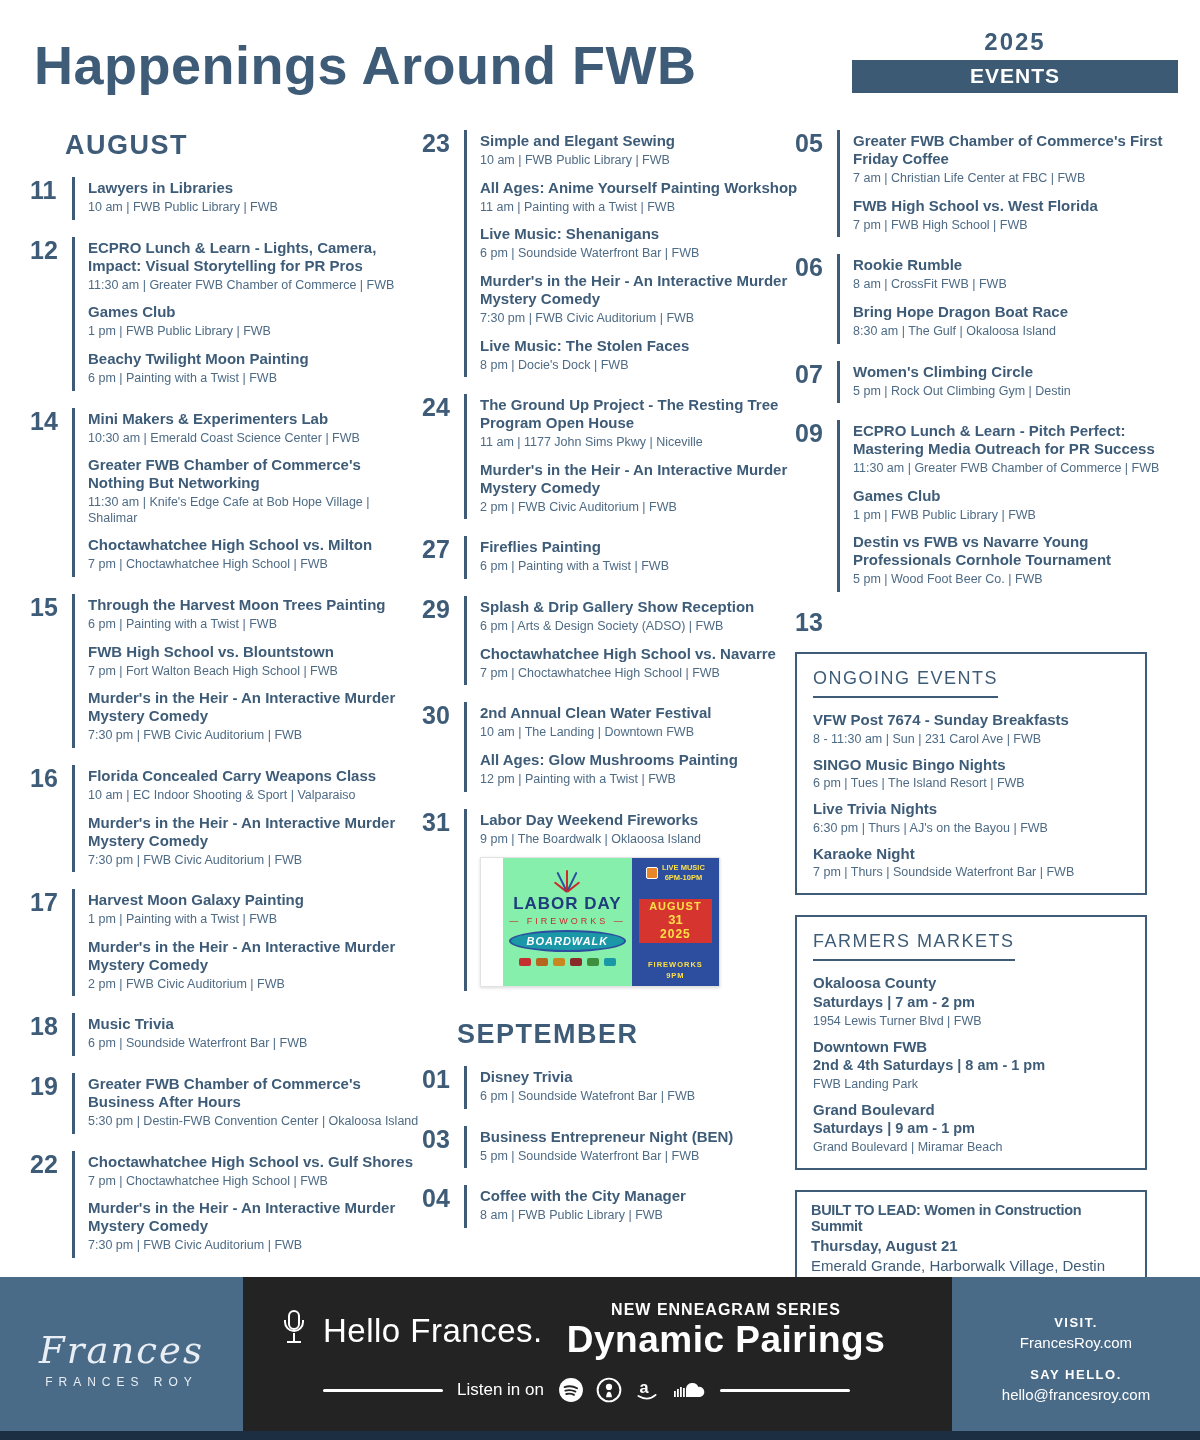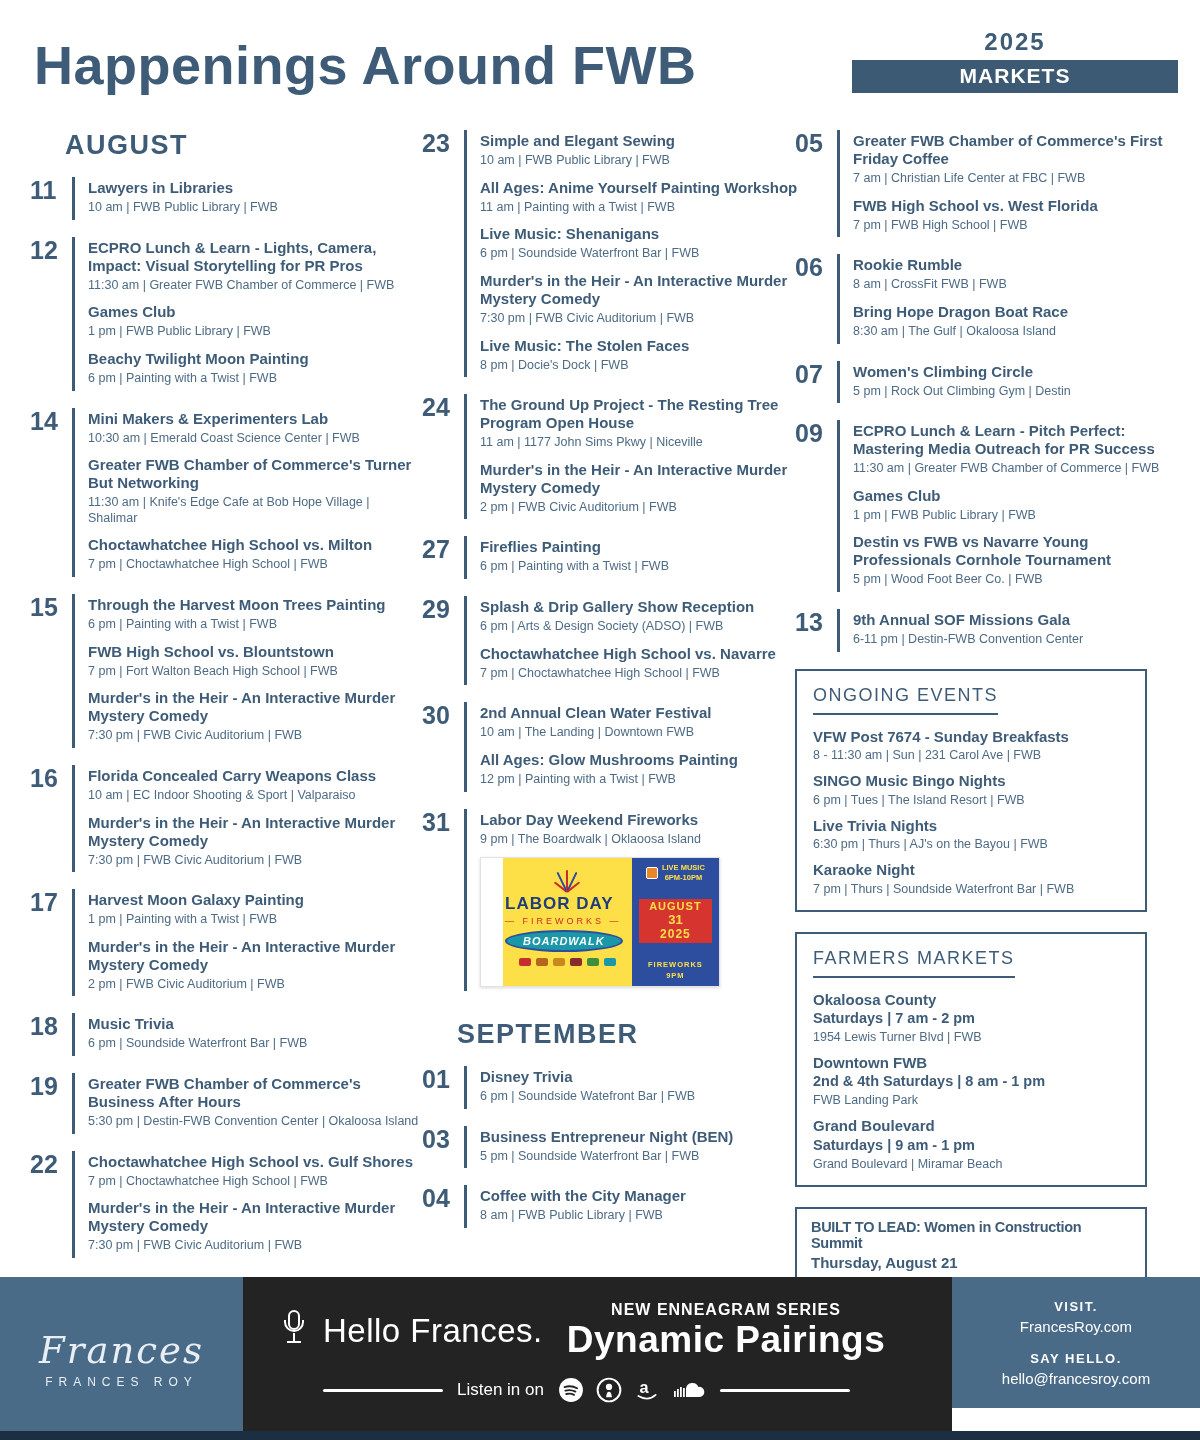--- a/index.html
+++ b/index.html
@@ -44,21 +44,21 @@
 
   .summit-box { border:2px solid #3e5c78; padding:10px 14px; width:352px; }
   .summit-line1 { font-size:14.5px; font-weight:700; letter-spacing:-.3px; }
   .summit-line2 { font-size:15px; font-weight:700; margin-top:3px; }
   .summit-line3 { font-size:15px; margin-top:3px; }
   .summit-line4 { font-size:12.5px; color:#4e6b85; margin-top:3px; }
 
   
   .flyer { width:240px; min-height:130px; display:flex; margin-top:10px; border:1px solid #e2e2e2;
            box-shadow:0 1px 3px rgba(0,0,0,.15); }
-  .flyer-left { flex:1.5; background:#fde047; padding:4px 2px 5px; position:relative;margin-left:22px; }
+  .flyer-left { flex:1.5; background:#86efac; text-align:center; padding:4px 2px 5px; position:relative;margin-left:22px; }
   .burst { position:relative; height:30px; width:56px; margin:0 auto; }
   .burst i { position:absolute; left:27px; bottom:0; width:2px; height:22px; border-radius:2px; transform-origin:50% 100%; }
   .burst i:nth-child(1){ background:#cc2b2b; transform:rotate(-52deg); height:16px;}
   .burst i:nth-child(2){ background:#2d4d9e; transform:rotate(-26deg); }
   .burst i:nth-child(3){ background:#cc2b2b; }
   .burst i:nth-child(4){ background:#2d4d9e; transform:rotate(26deg); }
   .burst i:nth-child(5){ background:#cc2b2b; transform:rotate(52deg); height:16px;}
   .flyer-title { color:#1f3d7c; font-weight:700; font-size:17px; letter-spacing:1px; margin-top:2px; }
   .flyer-sub { color:#cc2b2b; font-weight:400; font-size:9px; letter-spacing:3px; margin-top:2px; }
   .boardwalk { display:inline-block; background:#1a98a8; color:#fff; font-style:italic; font-weight:700;
@@ -98,36 +98,36 @@
   .series { text-align:center; margin-left:8px; }
   .series-label { font-size:16px; font-weight:700; letter-spacing:1px; }
   .series-title { font-size:37px; font-weight:700; letter-spacing:.5px; margin-top:0px; }
   .fc-bottom { display:flex; align-items:center; gap:14px; margin-top:16px; }
   .rule { height:3px; background:#fff; border-radius:2px; flex:none; }
   .rule-l { width:120px; margin-left:40px; }
   .rule-r { width:130px; }
   .listen-label { font-size:17px; font-weight:400; }
   .platforms { display:flex; align-items:center; gap:12px; }
   .platforms svg { display:block; }
-  .footer-right { position:absolute; left:952px; top:0; width:248px; height:131px; background:#4a6b88;
+  .footer-right { position:absolute; left:952px; top:0; width:248px; height:163px; background:#4a6b88;
                   color:#fff; display:flex; flex-direction:column; align-items:center; justify-content:center; gap:16px; }
   .fr-block { text-align:center; }
   .fr-label { font-size:13px; font-weight:700; letter-spacing:1.5px; }
   .fr-value { font-size:15px; margin-top:4px; }
   .bottom-strip { position:absolute; left:0; top:1431px; width:1200px; height:9px; background:#1c2e41; }
 </style>
 </head>
 <body>
 
 <div class="page">
 
   <h1 class="page-title">Happenings Around FWB</h1>
   <div class="year-events">
     <div class="year-label">2025</div>
-    <div class="events-bar">MARKETS</div>
+    <div class="events-bar">EVENTS</div>
   </div>
 
   <section class="col" id="col1">
     <h2 class="month-heading">AUGUST</h2>
     <div id="col1-days">
   <div class="day-entry">
     <div class="day-num">11</div>
     <div class="day-events">
   <div class="event">
     <div class="event-title">Lawyers in Libraries</div>
@@ -158,21 +158,21 @@
 
   <div class="day-entry">
     <div class="day-num">14</div>
     <div class="day-events">
   <div class="event">
     <div class="event-title">Mini Makers &amp; Experimenters Lab</div>
     <div class="event-meta">10:30 am | Emerald Coast Science Center | FWB</div>
   </div>
 
   <div class="event">
-    <div class="event-title">Greater FWB Chamber of Commerce's Turner But Networking</div>
+    <div class="event-title">Greater FWB Chamber of Commerce's Nothing But Networking</div>
     <div class="event-meta">11:30 am | Knife's Edge Cafe at Bob Hope Village | Shalimar</div>
   </div>
 
   <div class="event">
     <div class="event-title">Choctawhatchee High School vs. Milton</div>
     <div class="event-meta">7 pm | Choctawhatchee High School | FWB</div>
   </div>
 </div>
   </div>
 
@@ -491,26 +491,20 @@
 
   <div class="event">
     <div class="event-title">Destin vs FWB vs Navarre Young Professionals Cornhole Tournament</div>
     <div class="event-meta">5 pm | Wood Foot Beer Co. | FWB</div>
   </div>
 </div>
   </div>
 
   <div class="day-entry">
     <div class="day-num">13</div>
-    <div class="day-events">
-  <div class="event">
-    <div class="event-title">9th Annual SOF Missions Gala</div>
-    <div class="event-meta">6-11 pm | Destin-FWB Convention Center</div>
-  </div>
-</div>
   </div>
 </div>
 
     <div class="info-box">
       <div class="box-title">ONGOING EVENTS</div>
       <div id="ongoing-items">
   <div class="box-item">
     <div class="box-item-title">VFW Post 7674 - Sunday Breakfasts</div>
 
     <div class="box-item-meta">8 - 11:30 am | Sun | 231 Carol Ave | FWB</div>

